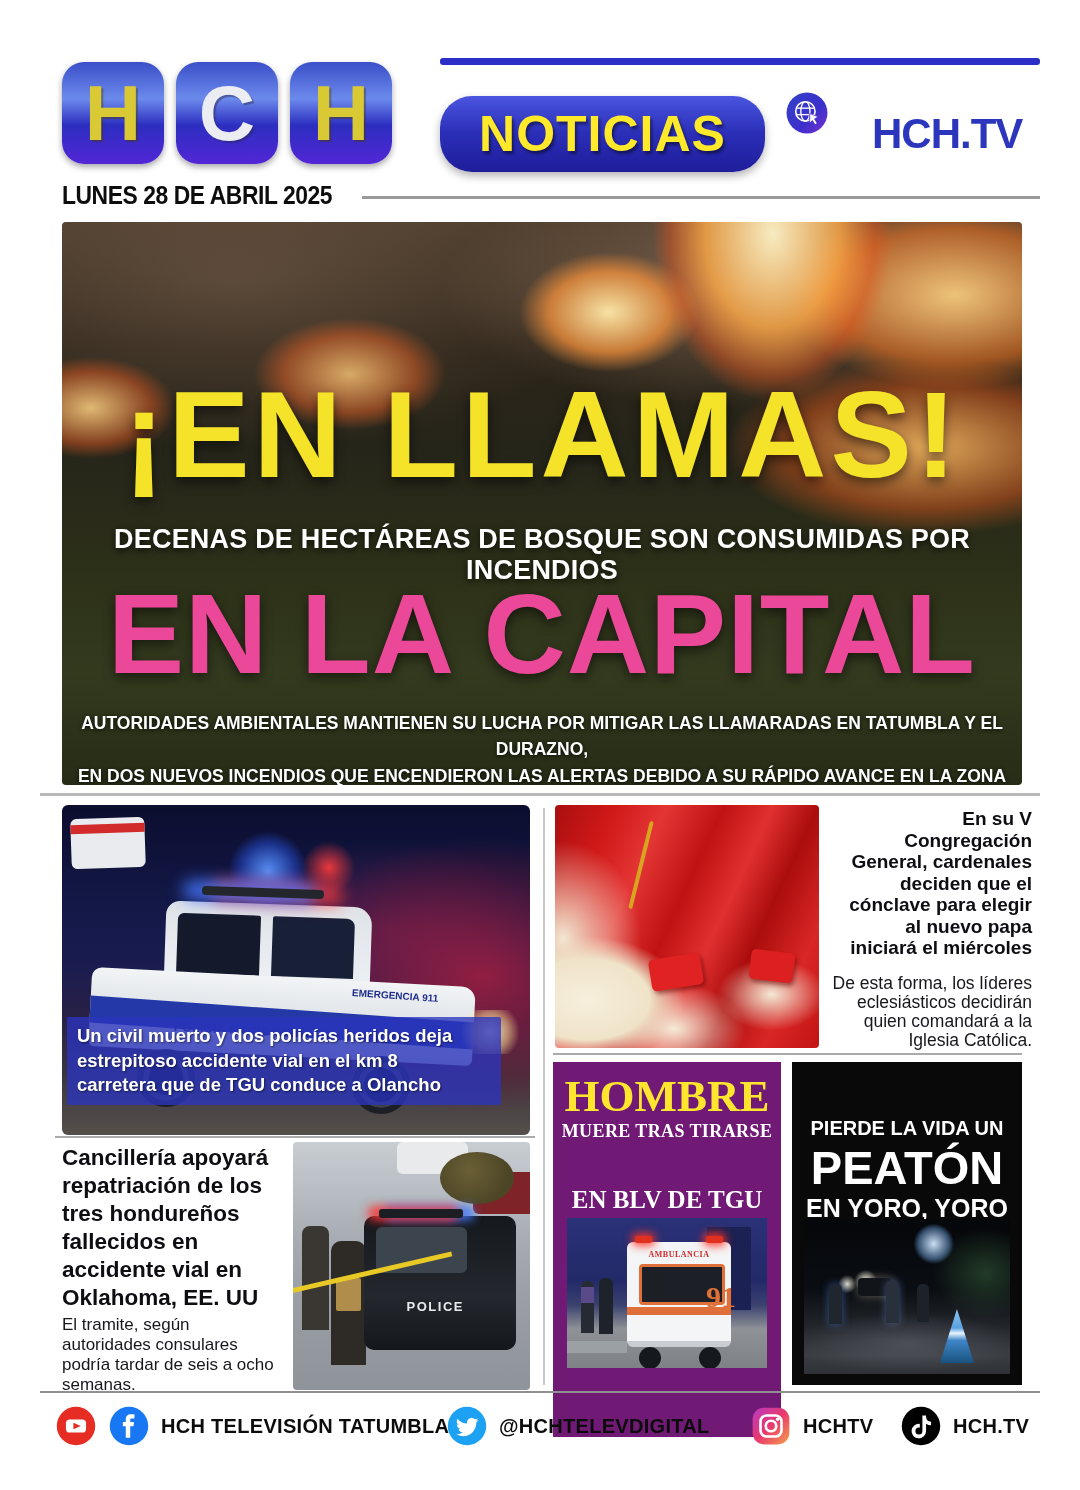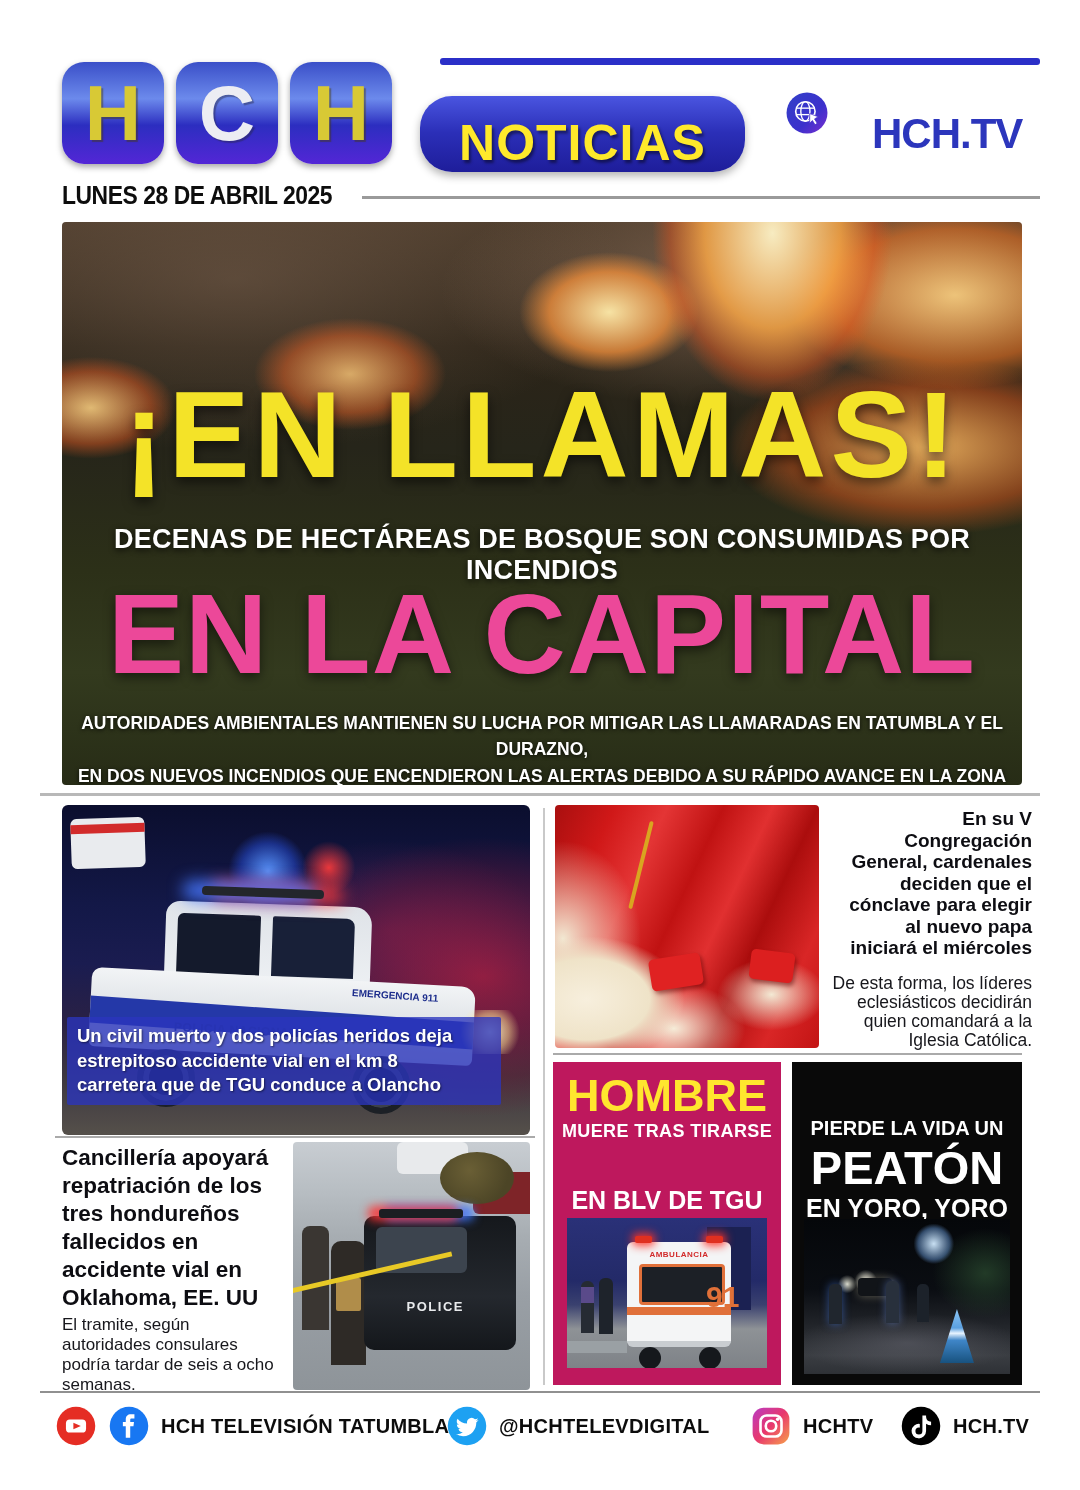--- a/index.html
+++ b/index.html
@@ -10,23 +10,23 @@
 
   
   .logo{left:62px;top:62px;display:flex;gap:12px;}
   .tile{width:102px;height:102px;border-radius:22px;
         background:linear-gradient(180deg,#3a4fc8 0%,#6c8aec 36%,#2c2ec0 62%,#5326d6 100%);
         box-shadow:0 3px 6px rgba(0,0,0,.35);display:flex;align-items:center;justify-content:center;}
   .tile span{font-size:78px;font-weight:900;line-height:1;}
   .ltr-y{color:#d8c935;text-shadow:2px 2px 1px rgba(70,58,0,.45);}
   .ltr-w{color:#ecedf3;text-shadow:2px 2px 1px rgba(40,40,70,.45);}
   .topline{left:440px;top:58px;width:600px;height:7px;background:#2b2fc8;border-radius:3px;}
-  .noticias{left:420px;top:96px;width:325px;height:76px;border-radius:32px;
+  .noticias{left:440px;top:96px;width:325px;height:76px;border-radius:32px;
         background:linear-gradient(180deg,#4a55e0 0%,#2b2fb8 48%,#1e1d9a 100%);
-        box-shadow:0 4px 8px rgba(0,0,0,.3);display:flex;align-items:flex-end;justify-content:center;}
+        box-shadow:0 4px 8px rgba(0,0,0,.3);display:flex;align-items:center;justify-content:center;}
   .noticias span{font-size:50px;font-weight:900;color:#ffe92b;letter-spacing:1px;
         text-shadow:2px 3px 3px rgba(0,0,0,.45);}
   .globe{left:786px;top:92px;width:78px;height:78px;}
   .brand{left:872px;top:110px;font-size:42px;font-weight:900;color:#2c36bc;letter-spacing:-1px;}
   .date{left:62px;top:180px;font-size:26px;font-weight:800;color:#0d0d0d;letter-spacing:-.5px;
         transform:scaleX(.88);transform-origin:left center;}
   .dateline{left:362px;top:196px;width:678px;height:3px;background:#9a9a9a;}
 
   
   .hero{left:62px;top:222px;width:960px;height:563px;border-radius:4px;overflow:hidden;}
@@ -120,21 +120,21 @@
   .ok-suv-win{left:8%;top:8%;width:60%;height:34%;background:#3c444e;border-radius:6px;}
   .ok-suv-bar{left:10%;top:-7px;width:55%;height:9px;background:#1b1e22;border-radius:3px;
         box-shadow:-8px 0 10px 3px rgba(255,50,50,.85), 8px 0 10px 3px rgba(60,120,255,.85);}
   .ok-police-label{left:28%;top:62%;font-size:13px;font-weight:800;color:#e8eaec;letter-spacing:1.5px;}
   .ok-cop{left:16%;top:40%;width:15%;height:50%;background:#2e2a26;border-radius:10px 10px 0 0;}
   .ok-cop-vest{left:15%;top:30%;width:70%;height:26%;background:#b08d4a;border-radius:2px;}
   .ok-person{left:4%;top:34%;width:11%;height:42%;background:#3a3632;border-radius:8px 8px 0 0;}
   .ok-tape{left:-6%;top:52%;width:74%;height:5px;background:#e8c926;transform:rotate(-13deg);}
 
   
-  .card-hombre{left:553px;top:1062px;width:228px;height:323px;background:#be185d;}
+  .card-hombre{left:553px;top:1062px;width:228px;height:375px;background:#701a75;font-family:Liberation Serif, serif;}
   .card-arrollado{left:792px;top:1062px;width:230px;height:323px;background:#090909;}
   .card-line{left:0;width:100%;text-align:center;color:#ffffff;}
   .ch-kicker{top:8px;font-size:45px;font-weight:900;color:#ffe62e;letter-spacing:0;}
   .ch-l2{top:59px;font-size:18px;font-weight:800;letter-spacing:.4px;}
   .ch-l3{top:82px;font-size:35px;font-weight:900;}
   .ch-l4{top:124px;font-size:25px;font-weight:900;}
   .ca-kicker{top:10px;font-size:37px;font-weight:900;color:#ffe62e;}
   .ca-l2{top:55px;font-size:20px;font-weight:800;}
   .ca-l3{top:78px;font-size:47px;font-weight:900;}
   .ca-l4{top:132px;font-size:25px;font-weight:900;}

